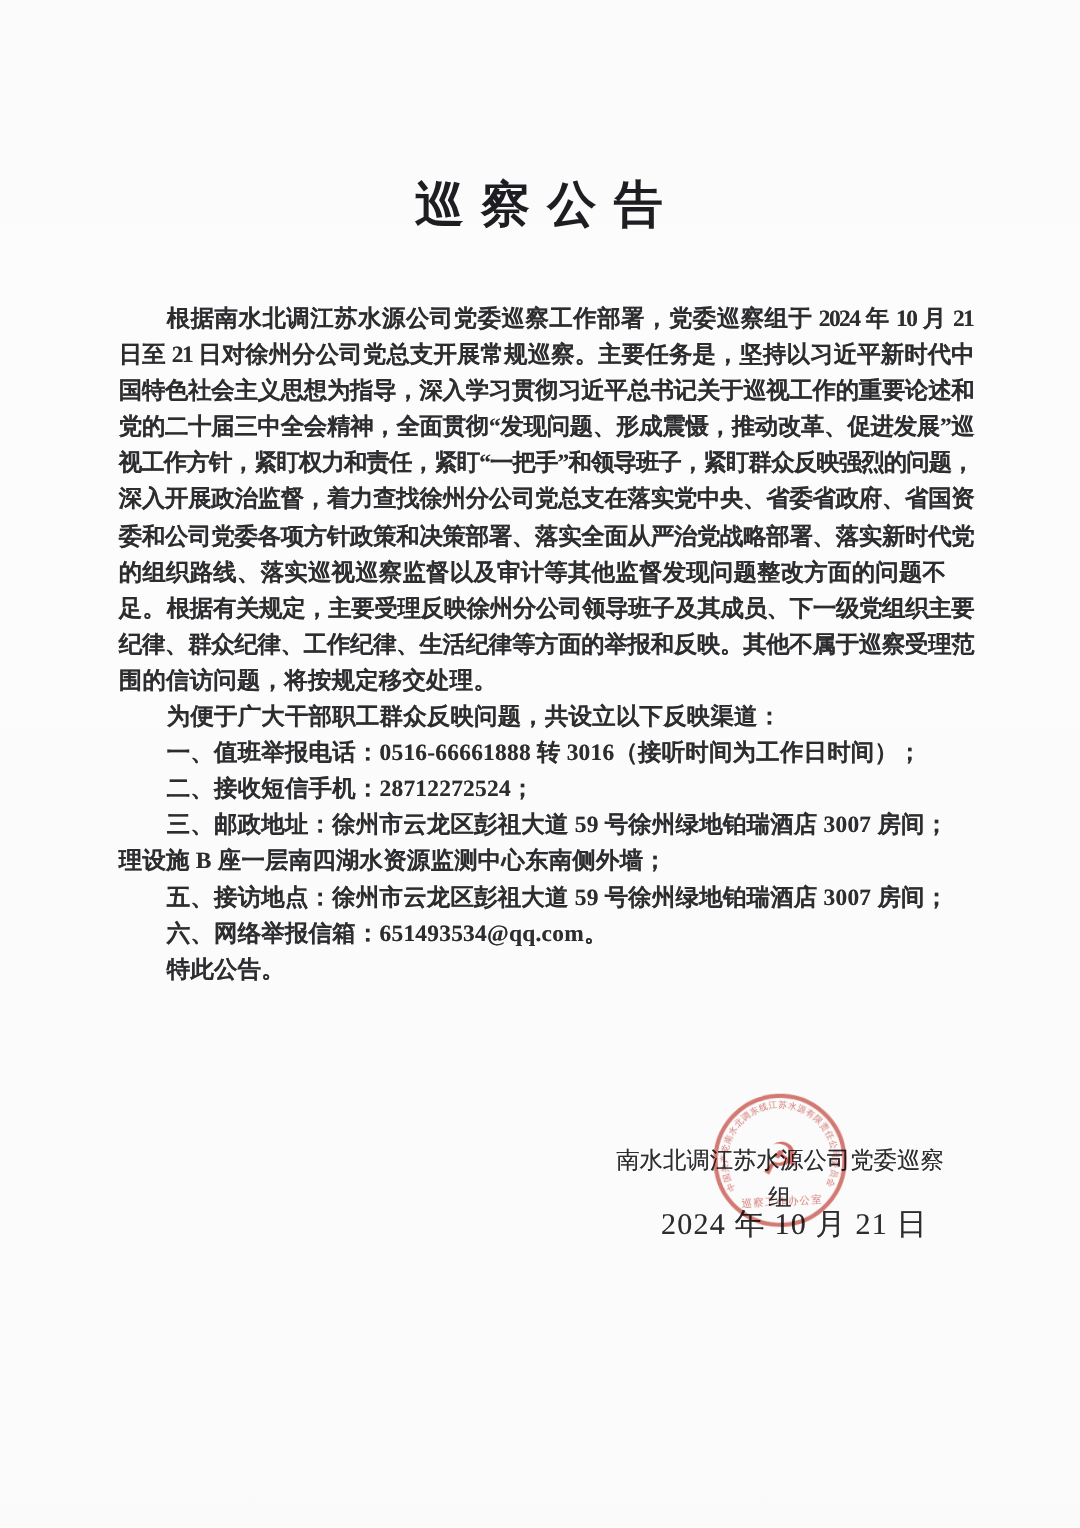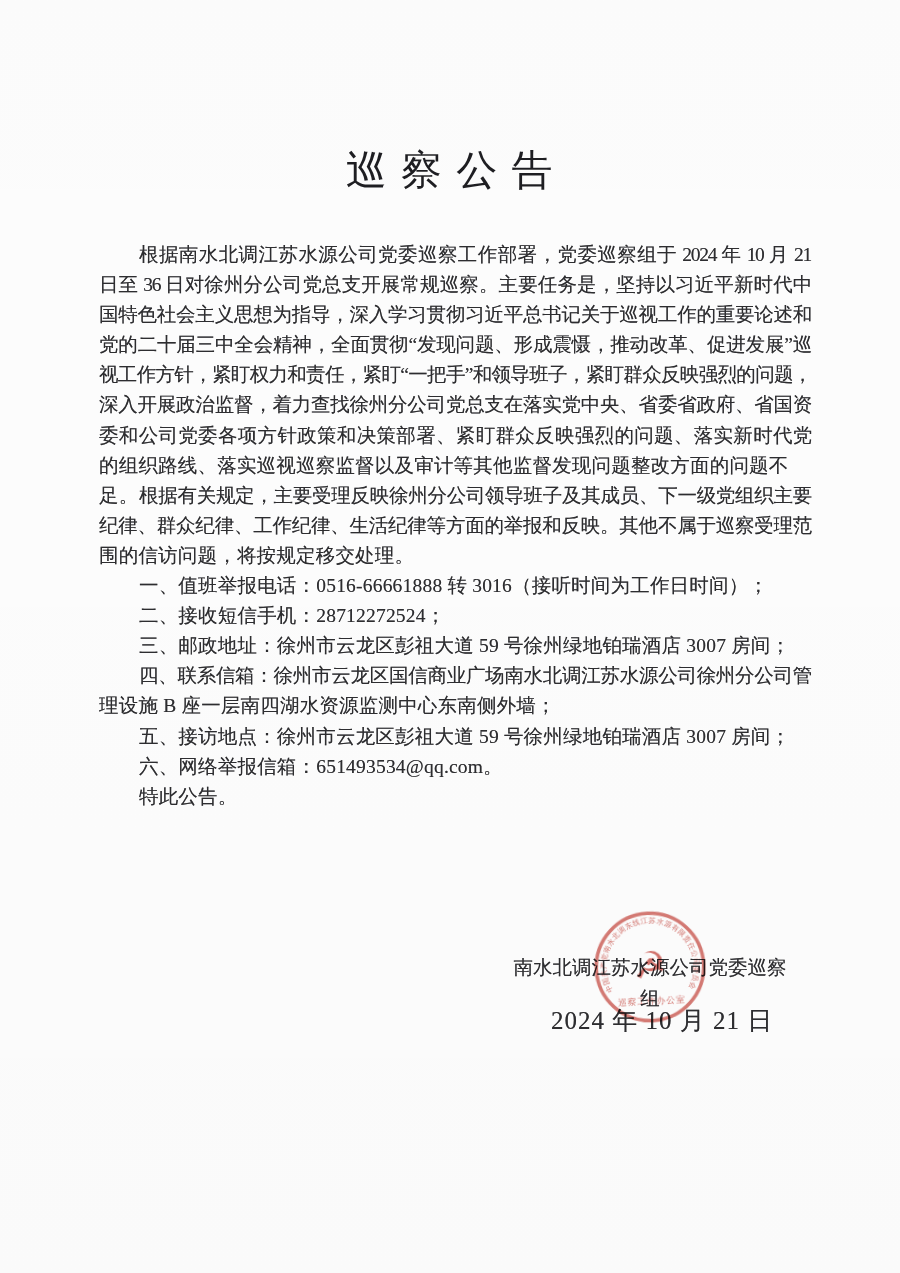--- a/index.html
+++ b/index.html
@@ -9,25 +9,25 @@
     background:
       linear-gradient(180deg, rgba(0,0,0,0.004) 0%, rgba(0,0,0,0.0) 30%, rgba(0,0,0,0.006) 100%),
       #fcfcfc;
     font-family:"Liberation Serif","DejaVu Serif",serif;
     color:#2d2d30;
     overflow:hidden;
   }
   .doc-title {
     position:absolute; top:146px; left:0; width:900px;
     margin:0; text-align:center;
-    font-size:41px; line-height:48px; font-weight:normal;
+    font-size:41px; line-height:48px; font-weight:bold;
     letter-spacing:2px; color:#1e1e22;
   }
   .body-block {
-    position:absolute; top:240px; left:99px; width:712px;
+    position:absolute; top:252px; left:99px; width:712px;font-weight:bold;
   }
   .ln {
     margin:0; height:30.1px; line-height:30.1px;
     font-size:19.5px; letter-spacing:0.2px;
     color:#2d2d30;
     text-shadow:0 0 0.4px rgba(45,45,48,0.55);
   }
   .ln.ind { text-indent:2.05em; }
   .ln.jf  { text-align:justify; text-align-last:justify; letter-spacing:-1.3px; }
   .sig-line {
@@ -56,34 +56,34 @@
 </style>
 </head>
 <body>
 
 <div class="page">
 
   <h1 class="doc-title">巡 察 公 告</h1>
 
   <div class="body-block">
     <p class="ln ind jf">根据南水北调江苏水源公司党委巡察工作部署，党委巡察组于 2024 年 10 月 21</p>
-    <p class="ln jf">日至 36 日对徐州分公司党总支开展常规巡察。主要任务是，坚持以习近平新时代中</p>
+    <p class="ln jf">日至 21 日对徐州分公司党总支开展常规巡察。主要任务是，坚持以习近平新时代中</p>
     <p class="ln jf">国特色社会主义思想为指导，深入学习贯彻习近平总书记关于巡视工作的重要论述和</p>
     <p class="ln jf">党的二十届三中全会精神，全面贯彻“发现问题、形成震慑，推动改革、促进发展”巡</p>
     <p class="ln jf">视工作方针，紧盯权力和责任，紧盯“一把手”和领导班子，紧盯群众反映强烈的问题，</p>
     <p class="ln jf">深入开展政治监督，着力查找徐州分公司党总支在落实党中央、省委省政府、省国资</p>
-    <p class="ln jf">委和公司党委各项方针政策和决策部署、紧盯群众反映强烈的问题、落实新时代党</p>
+    <p class="ln jf">委和公司党委各项方针政策和决策部署、落实全面从严治党战略部署、落实新时代党</p>
     <p class="ln">的组织路线、落实巡视巡察监督以及审计等其他监督发现问题整改方面的问题不足。</p>
     <p class="ln ind jf">根据有关规定，主要受理反映徐州分公司领导班子及其成员、下一级党组织主要</p>
     <p class="ln jf">纪律、群众纪律、工作纪律、生活纪律等方面的举报和反映。其他不属于巡察受理范</p>
     <p class="ln">围的信访问题，将按规定移交处理。</p>
+    <p class="ln ind">为便于广大干部职工群众反映问题，共设立以下反映渠道：</p>
     <p class="ln ind">一、值班举报电话：0516-66661888 转 3016（接听时间为工作日时间）；</p>
     <p class="ln ind">二、接收短信手机：28712272524；</p>
     <p class="ln ind">三、邮政地址：徐州市云龙区彭祖大道 59 号徐州绿地铂瑞酒店 3007 房间；</p>
-    <p class="ln ind jf">四、联系信箱：徐州市云龙区国信商业广场南水北调江苏水源公司徐州分公司管</p>
     <p class="ln">理设施 B 座一层南四湖水资源监测中心东南侧外墙；</p>
     <p class="ln ind">五、接访地点：徐州市云龙区彭祖大道 59 号徐州绿地铂瑞酒店 3007 房间；</p>
     <p class="ln ind">六、网络举报信箱：651493534@qq.com。</p>
     <p class="ln ind">特此公告。</p>
   </div>
 
   <p class="sig-line">南水北调江苏水源公司党委巡察组</p>
   <p class="date-line">2024 年 10 月 21 日</p>
 
   <div class="seal">

